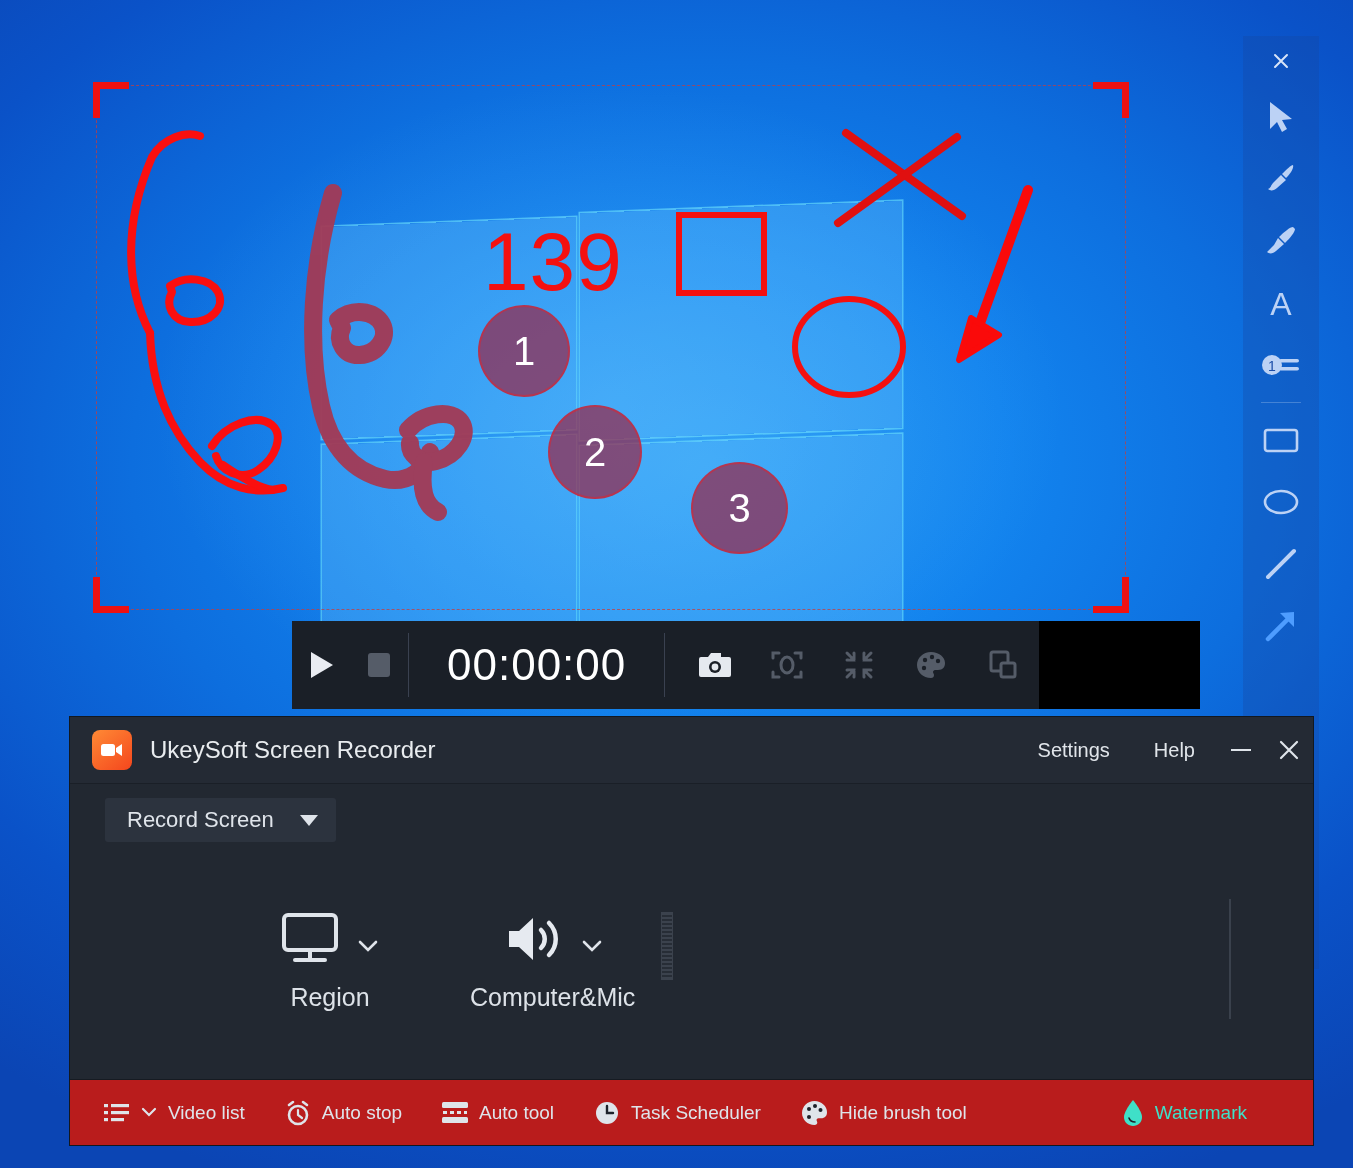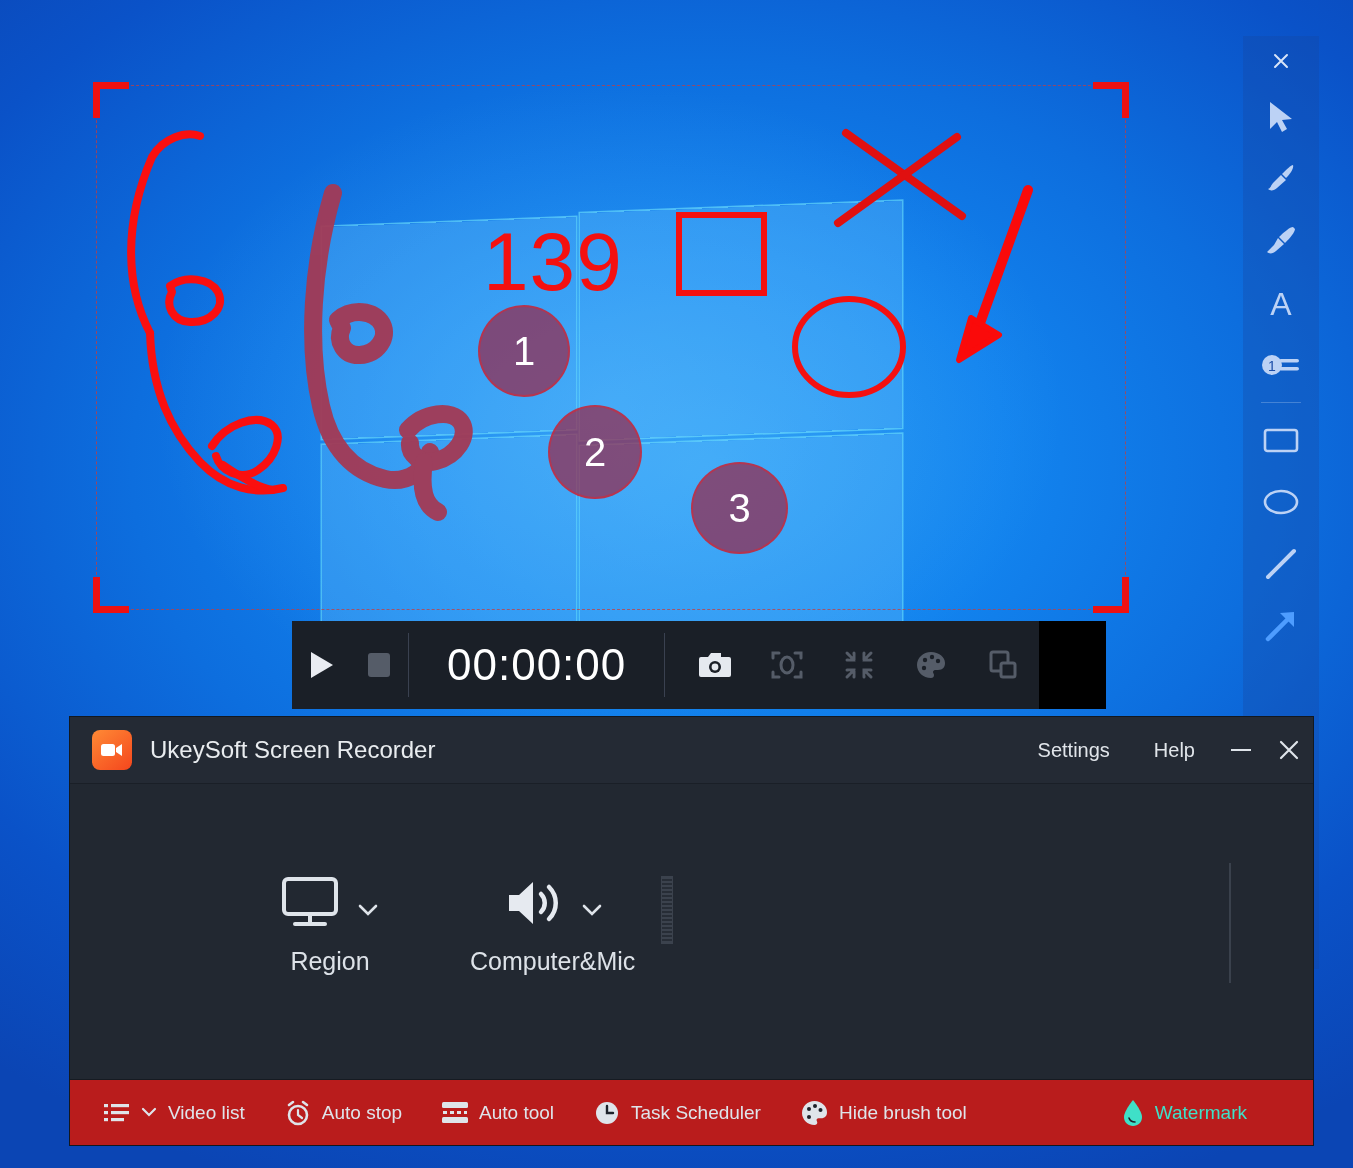--- a/index.html
+++ b/index.html
@@ -75,21 +75,21 @@
 
   #text123 {
     position: absolute; left: 483px; top: 221px;
     color: #f41010; font-size: 82px; line-height: 1;
     font-family: "Liberation Sans", sans-serif; font-weight: 400;
     letter-spacing: 1px;
   }
 
   
   #control-bar {
-    position: absolute; left: 292px; top: 621px; width: 814px; height: 88px;
+    position: absolute; left: 292px; top: 621px; width: 908px; height: 88px;
     background: #1a1f27;
     display: flex; align-items: stretch;
   }
   #control-bar .seg { display: flex; align-items: center; }
   #control-bar .divider { width: 1px; background: #3a4150; margin: 12px 0; }
   .cb-btn {
     width: 58px; height: 88px; display: flex; align-items: center; justify-content: center;
     cursor: pointer;
   }
   #timer-display {
@@ -445,20 +445,28 @@
           <rect x="1" y="5" width="20" height="2" fill="#dfe4ea"></rect>
         </svg>
     </div>
     <div class="win-ctl">
       <svg width="22" height="22" viewBox="0 0 22 22" stroke="#dfe4ea" stroke-width="2.2" stroke-linecap="round">
           <path d="M3 3 L19 19 M19 3 L3 19"></path>
         </svg>
     </div>
   </div>
 
+  <div id="mode-row">
+    <div id="mode-select">
+      <span>Record Screen</span>
+      <svg width="18" height="11" viewBox="0 0 18 11">
+          <polygon points="0,0 18,0 9,11" fill="#dfe4ea"></polygon>
+        </svg>
+    </div>
+  </div>
 
   <div id="options-row">
 
     <div class="opt" id="opt-region">
       <div class="icon-line">
         <svg width="62" height="56" viewBox="0 0 62 56" fill="none" stroke="#dfe4ea" stroke-width="4" stroke-linecap="round" stroke-linejoin="round">
           <rect x="3" y="4" width="52" height="35" rx="4"></rect>
           <path d="M29 39 V48"></path>
             <path d="M14 49 H44"></path>
         </svg>

